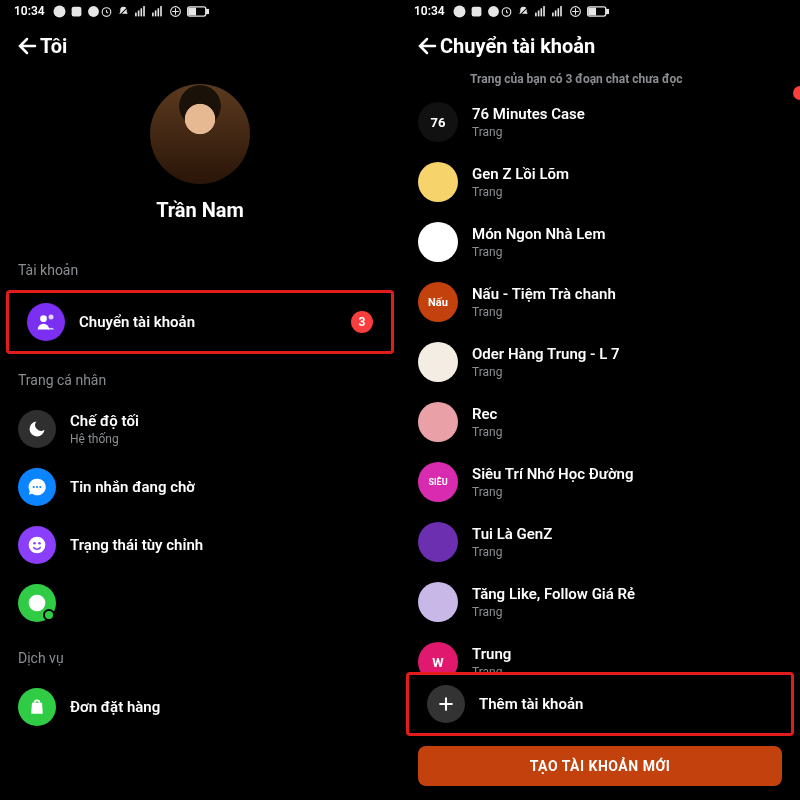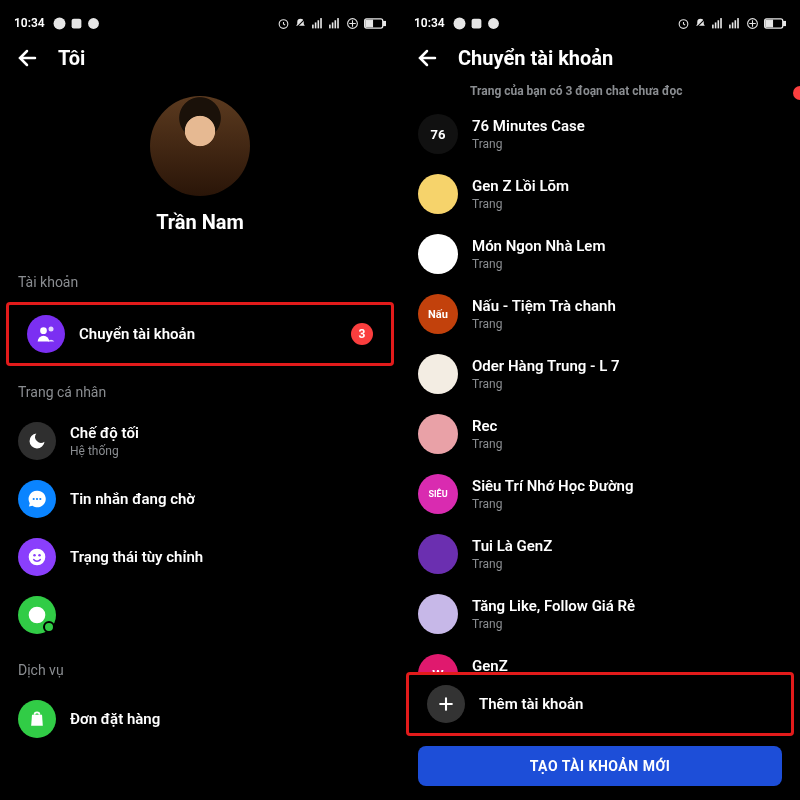--- a/index.html
+++ b/index.html
@@ -1,22 +1,22 @@
 <!DOCTYPE html>
 <html><head>
 <meta charset="utf-8">
 <style>
   * { margin:0; padding:0; box-sizing:border-box; font-family:-apple-system, "Segoe UI", Roboto, Helvetica, Arial, sans-serif; -webkit-font-smoothing:antialiased; }
   body { background:#222; width:800px; height:800px; display:flex; }
   .phone { width:400px; height:800px; background:#000; color:#fff; display:flex; flex-direction:column; overflow:hidden; position:relative; }
-  .status { display:flex; justify-content:space-between; align-items:center; padding:16px 14px 2px 14px; font-size:12px; font-weight:600; }
+  .status { display:flex; justify-content:flex-start; align-items:center; padding:4px 14px 2px 14px; font-size:12px; font-weight:600; }
   .status .left { display:flex; align-items:center; gap:8px; }
   .status .ico-row { display:flex; align-items:center; gap:4px; opacity:.9; }
   .status svg { display:block; }
-  .header { display:flex; align-items:center; gap:18px; padding:14px 16px 8px 16px;text-align:right; }
+  .header { display:flex; align-items:center; padding:14px 16px 8px 16px;text-align:right; }
   .back { width:24px; height:24px; }
   .hdr-title { font-size:20px; font-weight:700; }
   .profile { display:flex; flex-direction:column; align-items:center; padding:18px 0 22px 0; }
   .avatar-lg { width:100px; height:100px; border-radius:50%; background:#111 center/cover no-repeat; overflow:hidden; }
   .avatar-lg div { width:100%; height:100%; background:
      radial-gradient(circle at 50% 35%, #e6b992 0 18%, transparent 19%),
      radial-gradient(circle at 50% 22%, #1a1109 0 22%, transparent 23%),
      linear-gradient(#5b3a1f,#2a1508);
   }
   .pname { font-size:20px; font-weight:700; margin-top:14px; }
@@ -26,21 +26,21 @@
   .av { width:38px; height:38px; border-radius:50%; display:flex; align-items:center; justify-content:center; flex:0 0 38px; }
   .txts { flex:1; min-width:0; }
   .line1 { font-size:15px; font-weight:600; color:#fff; white-space:nowrap; overflow:hidden; text-overflow:ellipsis;}
   .line2 { font-size:12px; color:#8a8d91; margin-top:2px; white-space:nowrap; overflow:hidden; text-overflow:ellipsis;}
   .badge { min-width:22px; height:22px; padding:0 6px; border-radius:11px; background:#fa3e3e; color:#fff; font-size:12px; font-weight:700; display:flex; align-items:center; justify-content:center; }
   .hl { border:3px solid #e21b1b; border-radius:4px; }
   .subtext-row { padding:4px 18px 6px 70px; }
   .subtext-row .line2 { font-size:12px;font-weight:bold; }
   .acc-av { width:40px; height:40px; border-radius:50%; flex:0 0 40px; display:flex; align-items:center; justify-content:center; font-size:13px; font-weight:700; color:#fff; }
   .addbtn { background:#333; color:#fff; }
-  .cta { margin:10px 18px 14px 18px; background:#1d4ed8; color:#fff; text-align:center; padding:12px 8px; border-radius:8px; font-size:14px; font-weight:700; letter-spacing:.5px; }
+  .cta { margin:10px 18px 14px 18px; background:#c2410c; color:#fff; text-align:center; padding:12px 8px; border-radius:8px; font-size:14px; font-weight:700; letter-spacing:.5px; }
   .notifdot { position:absolute; right:0; top:86px; width:14px; height:14px; border-radius:50%; background:#fa3e3e; transform:translateX(50%);}
   .scroller { flex:1; overflow:hidden; }
 </style>
 </head>
 <body>
 
 <div class="phone">
   <div class="status">
     <div class="left">
       <span>10:34</span>
@@ -309,21 +309,21 @@
       <div class="row rowclick">
         <div class="acc-av" style="background:#c7b8e8;color:#333;font-size:13px;"></div>
         <div class="txts">
           <div class="line1">Tăng Like, Follow Giá Rẻ</div>
           <div class="line2">Trang</div>
         </div>
       </div>
       <div class="row rowclick">
         <div class="acc-av" style="background:#e0196e;color:#fff;font-size:13px;">W</div>
         <div class="txts">
-          <div class="line1">GenZ</div>
+          <div class="line1">Trung</div>
           <div class="line2">Trang</div>
         </div>
       </div>
     </div>
 
   <div class="row rowclick hl" style="margin:0 6px;">
     <div class="av addbtn">
       <svg width="20" height="20" viewBox="0 0 24 24" fill="none" stroke="#fff" stroke-width="2.5" stroke-linecap="round">
           <path d="M12 5v14M5 12h14"></path>
         </svg>

